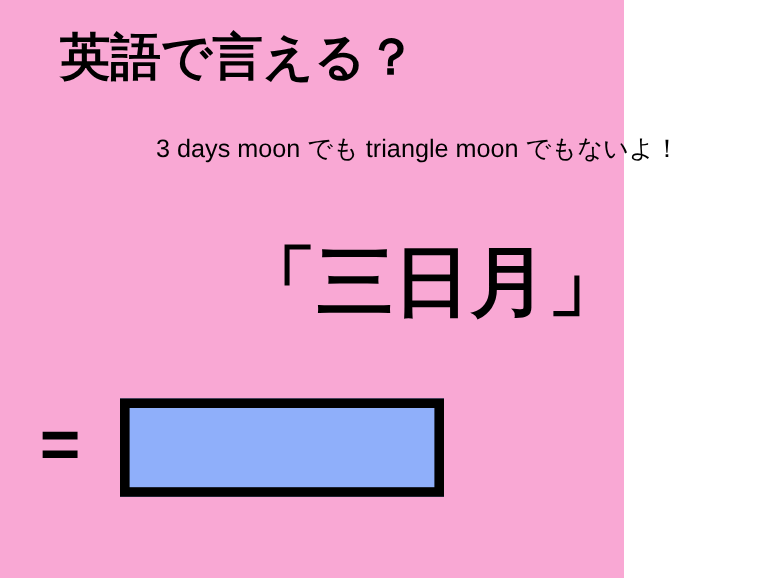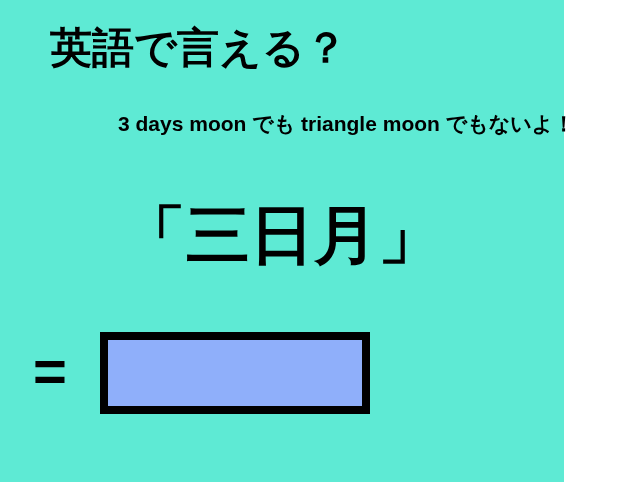--- a/index.html
+++ b/index.html
@@ -10,57 +10,57 @@
     width: 640px;
     height: 482px;
     background: #ffffff;
     font-family: "Liberation Sans", "DejaVu Sans", sans-serif;
     overflow: hidden;
     position: relative;
   }
 
   #quiz-card {
     position: relative;
-    width: 564px;
+    width: 520px;
     height: 482px;
-    background: #5eead4;
+    background: #f9a8d4;
   }
 
   
   #heading {
     position: absolute;
     left: 50px;
     top: 24px;
     font-size: 42px;
     font-weight: bold;
     color: #000000;
     letter-spacing: 0px;
     line-height: 1.15;
     white-space: nowrap;
   }
 
   
   #subtitle {
     position: absolute;
-    left: 118px;
+    left: 130px;
     top: 110px;
     font-size: 21px;
-    font-weight: bold;
+    font-weight: normal;
     color: #000000;
     white-space: nowrap;
     letter-spacing: 0px;
   }
 
   
   #term {
     position: absolute;
     left: 0;
     right: 0;
     top: 192px;
-    text-align: center;
+    text-align: right;
     font-size: 64px;
     font-weight: bold;
     color: #000000;
     letter-spacing: 0px;
     white-space: nowrap;
   }
 
   
   #answer-row {
     position: absolute;

